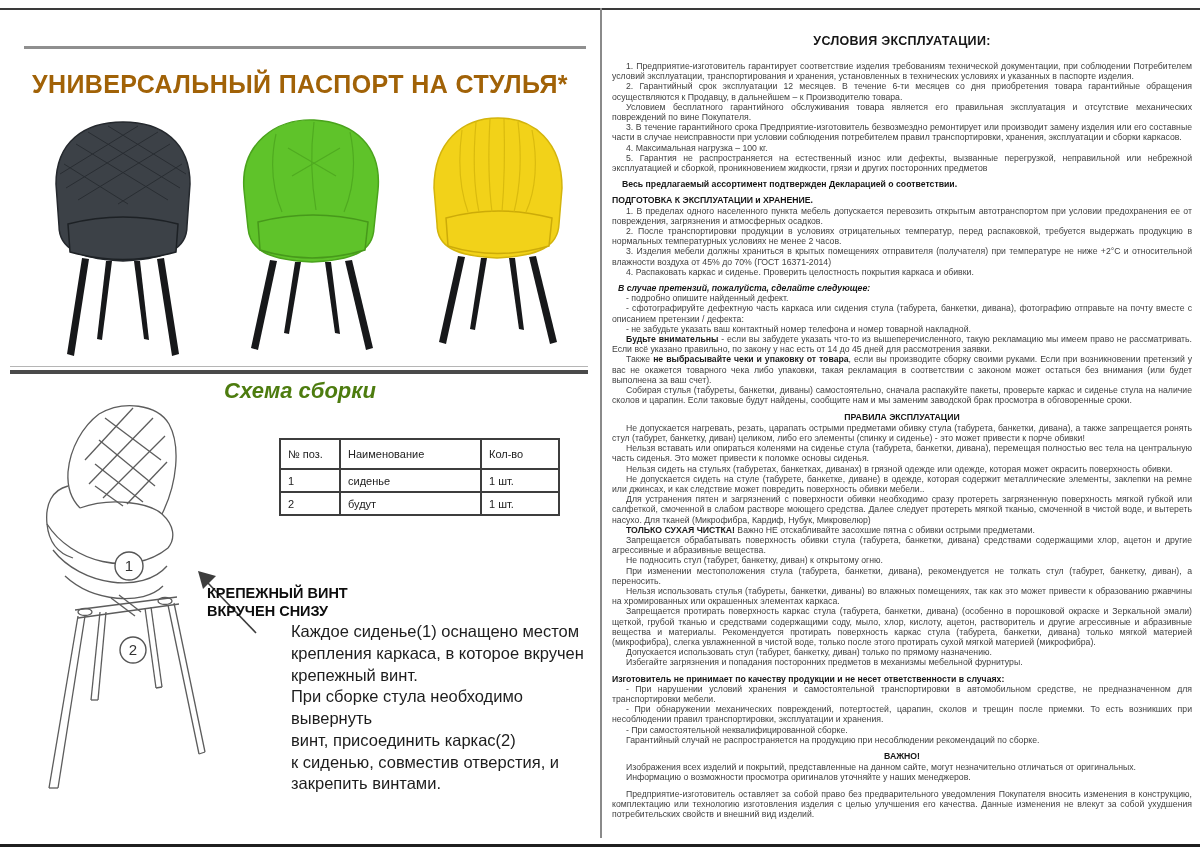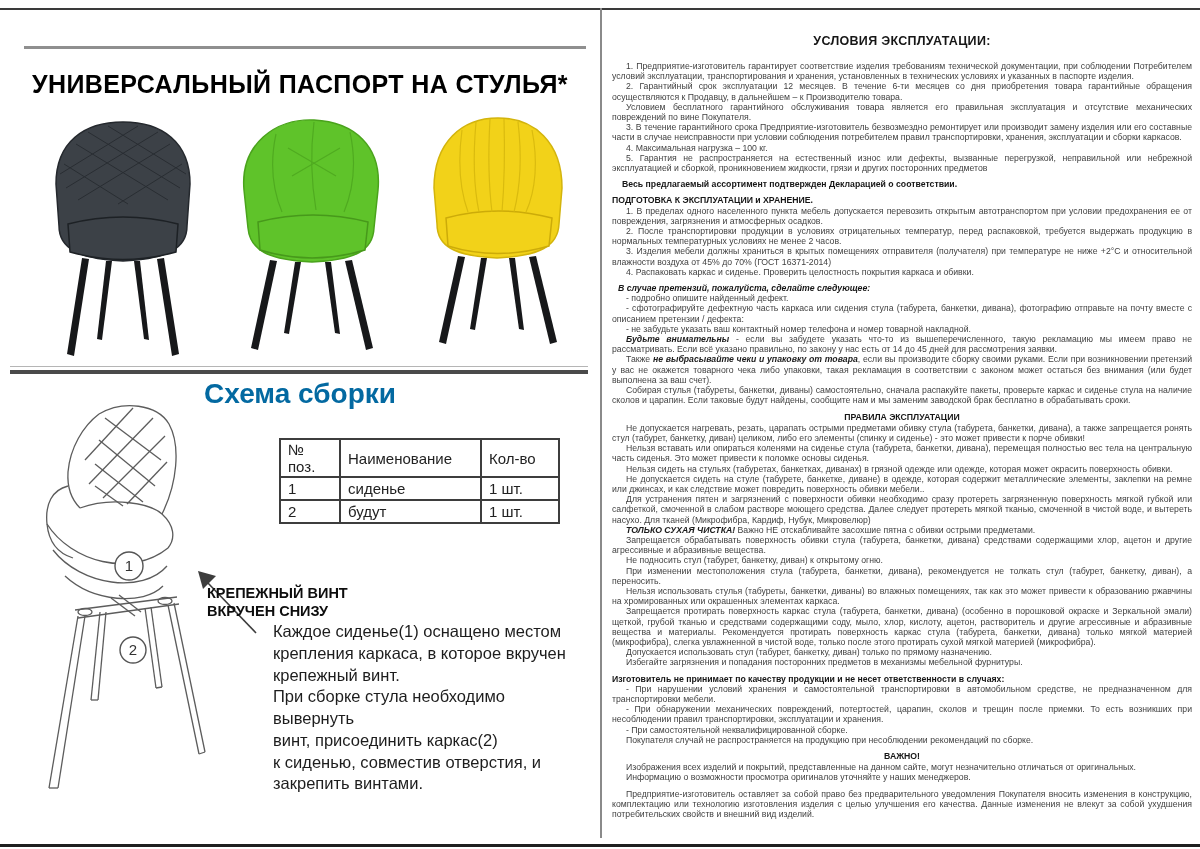--- a/index.html
+++ b/index.html
@@ -7,49 +7,49 @@
        font-family:"Liberation Sans",sans-serif;color:#222;}
   .rule{position:absolute;}
   .top-rule{left:0;top:8px;width:1200px;height:2px;background:#3a3a3a;}
   .left-head-rule{left:24px;top:46px;width:562px;height:3px;background:#8f8f8f;}
   .divider-v{left:600px;top:8px;width:2px;height:830px;background:#8a8a8a;}
   .bottom-rule{left:0;top:844px;width:1200px;height:3px;background:#1f1f1f;}
   .sep-thin{left:10px;top:366px;width:578px;height:1px;background:#b5b5b5;}
   .sep-thick{left:10px;top:370px;width:578px;height:4px;background:#4a4a4a;}
 
   .page-title{position:absolute;left:18px;top:70px;width:564px;text-align:center;
-    font-weight:bold;font-size:25px;letter-spacing:.4px;color:#000000;}
+    font-weight:bold;font-size:25px;letter-spacing:.4px;color:#a16207;}
 
   .chairs{position:absolute;left:28px;top:104px;width:560px;height:262px;
     display:flex;justify-content:space-between;align-items:flex-start;}
   .chairs svg{display:block;}
 
   .schema-title{position:absolute;left:18px;top:378px;width:564px;text-align:center;
-    font-weight:bold;font-size:28px;color:#0369a1;}
+    font-weight:bold;font-size:22px;color:#4d7c0f;font-style:italic;}
 
   .assembly-art{position:absolute;left:15px;top:398px;}
   .arrow-art{position:absolute;left:190px;top:563px;}
 
   table.parts{position:absolute;left:279px;top:438px;border-collapse:collapse;
-    font-size:15px;color:#222;}
+    font-size:11px;color:#222;}
   table.parts th,table.parts td{border:2px solid #3d3d3d;font-weight:normal;
     text-align:left;padding:1px 7px;}
   table.parts th{height:26px;}
   table.parts td{height:19px;}
   .col-num{width:44px;}.col-name{width:125px;}.col-qty{width:62px;}
 
   .screw-note{position:absolute;left:207px;top:585px;width:170px;font-weight:bold;
     font-size:14.5px;line-height:1.22;color:#0d0d0d;white-space:pre-line;}
-  .assembly-text{position:absolute;left:273px;top:621px;width:312px;font-size:16.5px;
+  .assembly-text{position:absolute;left:291px;top:621px;width:312px;font-size:16.5px;
     line-height:1.32;color:#1d1d1d;white-space:pre-line;}
 
   .right-col{position:absolute;left:612px;top:34px;width:580px;font-size:8.7px;
     line-height:10.2px;color:#3f3f3f;text-align:justify;}
   .rb{margin:0;}
-  .rb b{color:#1c1c1c;font-style:italic;}
+  .rb b{color:#1c1c1c;}
   .rb-title{text-align:center;font-weight:bold;font-size:12.5px;line-height:15px;
     color:#161616;letter-spacing:.3px;margin-bottom:12px;}
   .rb-p{text-indent:14px;}
   .rb-h{font-weight:bold;color:#161616;}
   .rb-hb{font-weight:bold;color:#161616;text-indent:10px;}
   .rb-hc{text-align:center;font-weight:bold;color:#161616;margin-bottom:1px;}
   .rb-pbi{font-weight:bold;font-style:italic;color:#161616;text-indent:6px;}
   .rb-gap{height:6px;}
 </style>
 </head>
@@ -229,41 +229,41 @@
     <div class="rb rb-p">2. После транспортировки продукции в условиях отрицательных температур, перед распаковкой, требуется выдержать продукцию в нормальных температурных условиях не менее 2 часов.</div>
     <div class="rb rb-p">3. Изделия мебели должны храниться в крытых помещениях отправителя (получателя) при температуре не ниже +2°С и относительной влажности воздуха от 45% до 70% (ГОСТ 16371-2014)</div>
     <div class="rb rb-p">4. Распаковать каркас и сиденье. Проверить целостность покрытия каркаса и обивки.</div>
     <div class="rb rb-gap"></div>
     <div class="rb rb-pbi">В случае претензий, пожалуйста, сделайте следующее:</div>
     <div class="rb rb-p">- подробно опишите найденный дефект.</div>
     <div class="rb rb-p">- сфотографируйте дефектную часть каркаса или сидения стула (табурета, банкетки, дивана), фотографию отправьте на почту вместе с описанием претензии / дефекта:</div>
     <div class="rb rb-p">- не забудьте указать ваш контактный номер телефона и номер товарной накладной.</div>
     <div class="rb rb-p"><b>Будьте внимательны</b> - если вы забудете указать что-то из вышеперечисленного, такую рекламацию мы имеем право не рассматривать. Если всё указано правильно, по закону у нас есть от 14 до 45 дней для рассмотрения заявки.</div>
     <div class="rb rb-p">Также <b>не выбрасывайте чеки и упаковку от товара</b>, если вы производите сборку своими руками. Если при возникновении претензий у вас не окажется товарного чека либо упаковки, такая рекламация в соответствии с законом может остаться без внимания (или будет выполнена за ваш счет).</div>
-    <div class="rb rb-p">Собирая стулья (табуреты, банкетки, диваны) самостоятельно, сначала распакуйте пакеты, проверьте каркас и сиденье стула на наличие сколов и царапин. Если таковые будут найдены, сообщите нам и мы заменим заводской брак бесплатно в обрабатывать сроки.</div>
+    <div class="rb rb-p">Собирая стулья (табуреты, банкетки, диваны) самостоятельно, сначала распакуйте пакеты, проверьте каркас и сиденье стула на наличие сколов и царапин. Если таковые будут найдены, сообщите нам и мы заменим заводской брак просмотра в обговоренные сроки.</div>
     <div class="rb rb-gap"></div>
     <div class="rb rb-hc">ПРАВИЛА ЭКСПЛУАТАЦИИ</div>
     <div class="rb rb-p">Не допускается нагревать, резать, царапать острыми предметами обивку стула (табурета, банкетки, дивана), а также запрещается ронять стул (табурет, банкетку, диван) целиком, либо его элементы (спинку и сиденье) - это может привести к порче обивки!</div>
     <div class="rb rb-p">Нельзя вставать или опираться коленями на сиденье стула (табурета, банкетки, дивана), перемещая полностью вес тела на центральную часть сиденья. Это может привести к поломке основы сиденья.</div>
     <div class="rb rb-p">Нельзя сидеть на стульях (табуретах, банкетках, диванах) в грязной одежде или одежде, которая может окрасить поверхность обивки.</div>
     <div class="rb rb-p">Не допускается сидеть на стуле (табурете, банкетке, диване) в одежде, которая содержит металлические элементы, заклепки на ремне или джинсах, и как следствие может повредить поверхность обивки мебели..</div>
     <div class="rb rb-p">Для устранения пятен и загрязнений с поверхности обивки необходимо сразу протереть загрязненную поверхность мягкой губкой или салфеткой, смоченной в слабом растворе моющего средства. Далее следует протереть мягкой тканью, смоченной в чистой воде, и вытереть насухо. Для тканей (Микрофибра, Кардиф, Нубук, Микровелюр)</div>
     <div class="rb rb-p"><b>ТОЛЬКО СУХАЯ ЧИСТКА!</b> Важно НЕ отскабливайте засохшие пятна с обивки острыми предметами.</div>
     <div class="rb rb-p">Запрещается обрабатывать поверхность обивки стула (табурета, банкетки, дивана) средствами содержащими хлор, ацетон и другие агрессивные и абразивные вещества.</div>
     <div class="rb rb-p">Не подносить стул (табурет, банкетку, диван) к открытому огню.</div>
     <div class="rb rb-p">При изменении местоположения стула (табурета, банкетки, дивана), рекомендуется не толкать стул (табурет, банкетку, диван), а переносить.</div>
     <div class="rb rb-p">Нельзя использовать стулья (табуреты, банкетки, диваны) во влажных помещениях, так как это может привести к образованию ржавчины на хромированных или окрашенных элементах каркаса.</div>
     <div class="rb rb-p">Запрещается протирать поверхность каркас стула (табурета, банкетки, дивана) (особенно в порошковой окраске и Зеркальной эмали) щеткой, грубой тканью и средствами содержащими соду, мыло, хлор, кислоту, ацетон, растворитель и другие агрессивные и абразивные вещества и материалы. Рекомендуется протирать поверхность каркас стула (табурета, банкетки, дивана) только мягкой материей (микрофибра), слегка увлажненной в чистой воде, только после этого протирать сухой мягкой материей (микрофибра).</div>
     <div class="rb rb-p">Допускается использовать стул (табурет, банкетку, диван) только по прямому назначению.</div>
     <div class="rb rb-p">Избегайте загрязнения и попадания посторонних предметов в механизмы мебельной фурнитуры.</div>
     <div class="rb rb-gap"></div>
     <div class="rb rb-h">Изготовитель не принимает по качеству продукции и не несет ответственности в случаях:</div>
     <div class="rb rb-p">- При нарушении условий хранения и самостоятельной транспортировки в автомобильном средстве, не предназначенном для транспортировки мебели.</div>
     <div class="rb rb-p">- При обнаружении механических повреждений, потертостей, царапин, сколов и трещин после приемки. То есть возникших при несоблюдении правил транспортировки, эксплуатации и хранения.</div>
     <div class="rb rb-p">- При самостоятельной неквалифицированной сборке.</div>
-    <div class="rb rb-p">Покупателя случай не распространяется на продукцию при несоблюдении рекомендаций по сборке.</div>
+    <div class="rb rb-p">Гарантийный случай не распространяется на продукцию при несоблюдении рекомендаций по сборке.</div>
     <div class="rb rb-gap"></div>
     <div class="rb rb-hc">ВАЖНО!</div>
     <div class="rb rb-p">Изображения всех изделий и покрытий, представленные на данном сайте, могут незначительно отличаться от оригинальных.</div>
     <div class="rb rb-p">Информацию о возможности просмотра оригиналов уточняйте у наших менеджеров.</div>
     <div class="rb rb-gap"></div>
     <div class="rb rb-p">Предприятие-изготовитель оставляет за собой право без предварительного уведомления Покупателя вносить изменения в конструкцию, комплектацию или технологию изготовления изделия с целью улучшения его качества. Данные изменения не влекут за собой ухудшения потребительских свойств и внешний вид изделий.</div>
   </div>
 
 </body></html>

